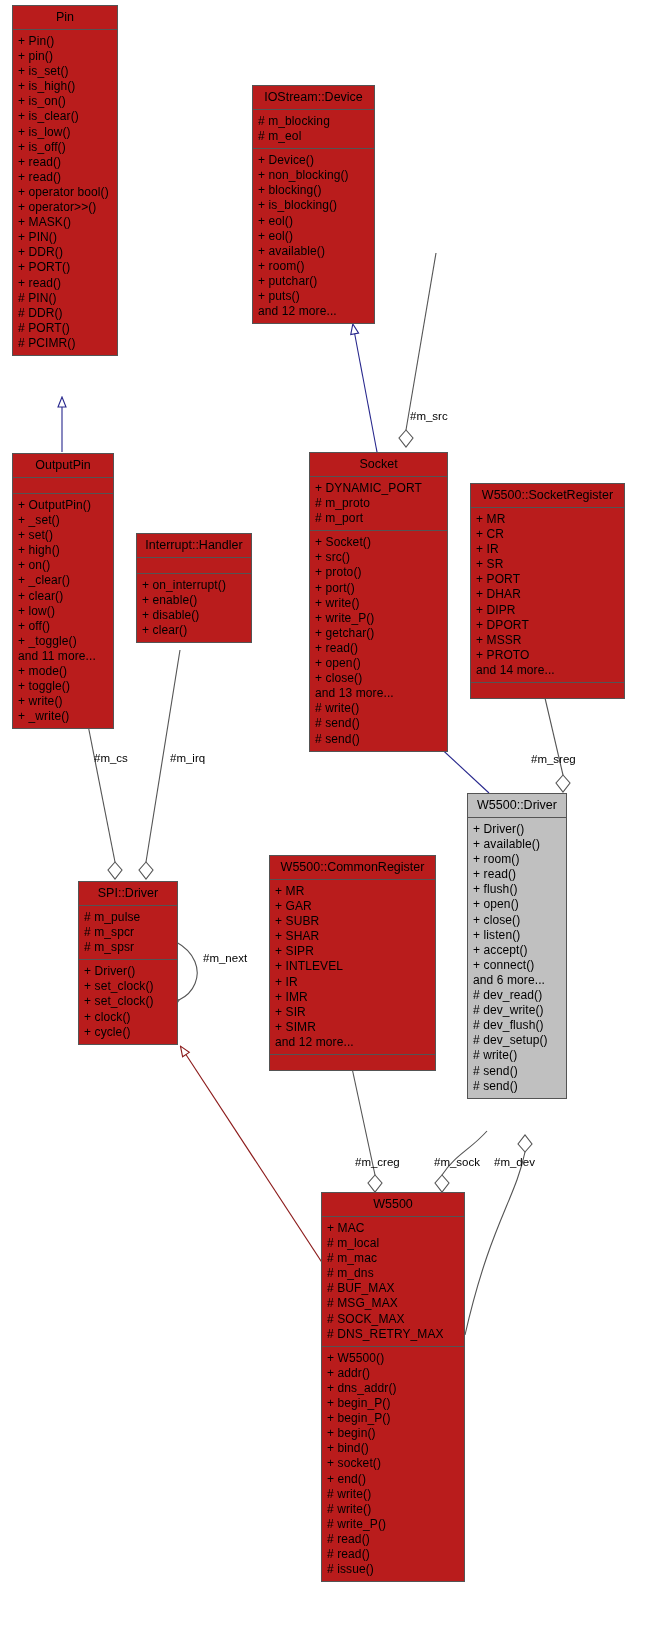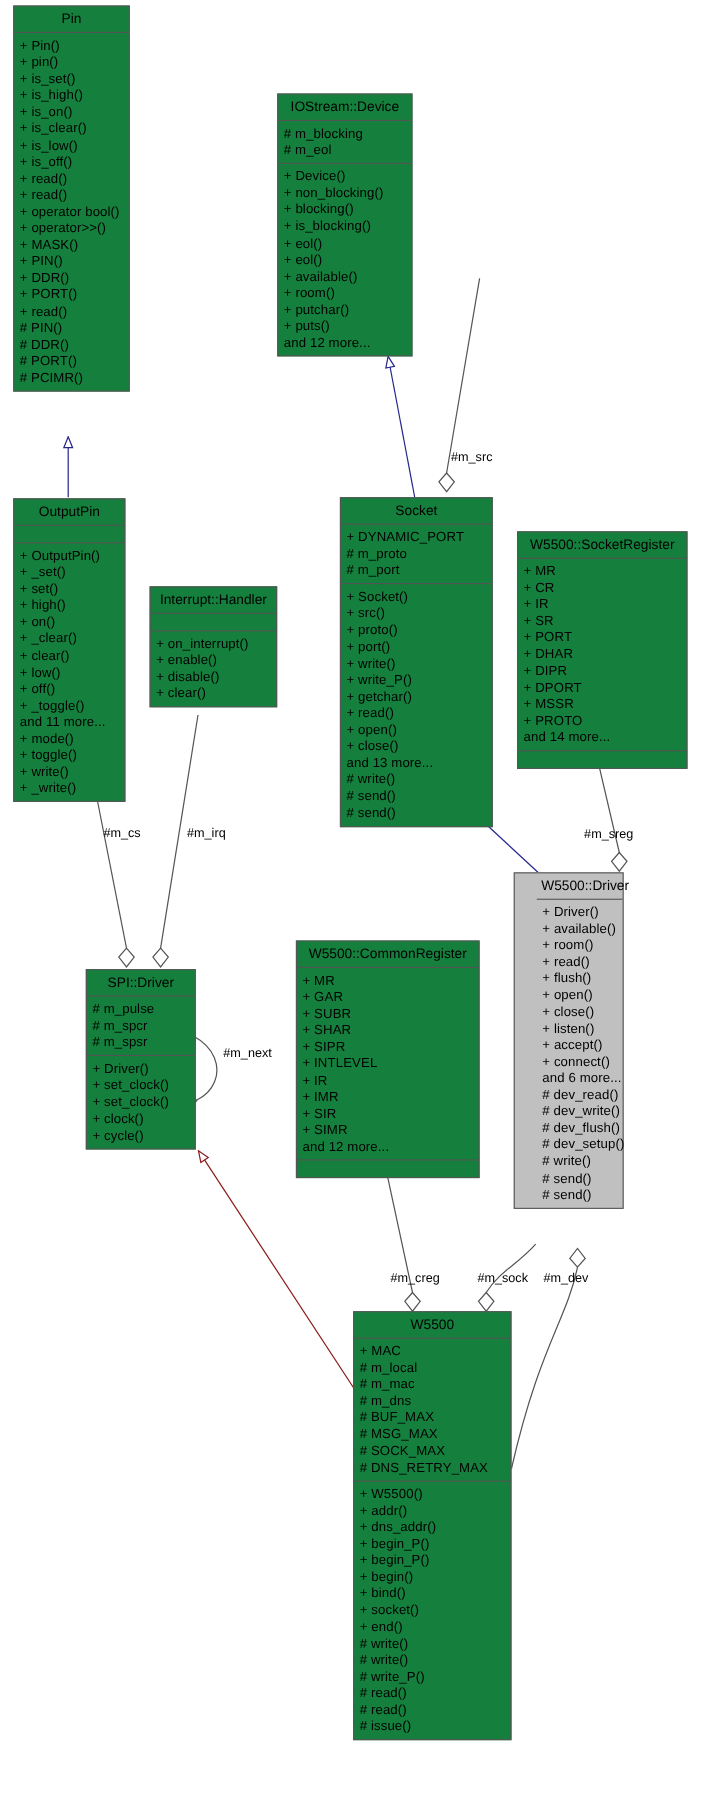--- a/index.html
+++ b/index.html
@@ -19,21 +19,21 @@
     position: absolute;
     left: 0; top: 0;
     width: 658px;
     height: 1637px;
     pointer-events: none;
   }
   .uml-class {
     position: absolute;
     box-sizing: border-box;
     border: 1px solid #545454;
-    background: #15803d;
+    background: #b91c1c;
     z-index: 5;
   }
   .uml-class.highlight {
     background: #c0c0c0;
   }
   .uml-title {
     text-align: center;
     font-size: 12.5px;
     color: #000000;
     line-height: 14px;
@@ -257,21 +257,21 @@
       <div class="uml-row">+ DHAR</div>
       <div class="uml-row">+ DIPR</div>
       <div class="uml-row">+ DPORT</div>
       <div class="uml-row">+ MSSR</div>
       <div class="uml-row">+ PROTO</div>
       <div class="uml-row">and 14 more...</div>
     </div>
     <div class="uml-section empty"></div>
   </div>
 
-  <div class="uml-class highlight" style="left:467px; top:793px; width:100px;padding-left:20px;">
+  <div class="uml-class highlight" style="left:467px; top:793px; width:100px;">
     <div class="uml-title">W5500::Driver</div>
     <div class="uml-section">
       <div class="uml-row">+ Driver()</div>
       <div class="uml-row">+ available()</div>
       <div class="uml-row">+ room()</div>
       <div class="uml-row">+ read()</div>
       <div class="uml-row">+ flush()</div>
       <div class="uml-row">+ open()</div>
       <div class="uml-row">+ close()</div>
       <div class="uml-row">+ listen()</div>

